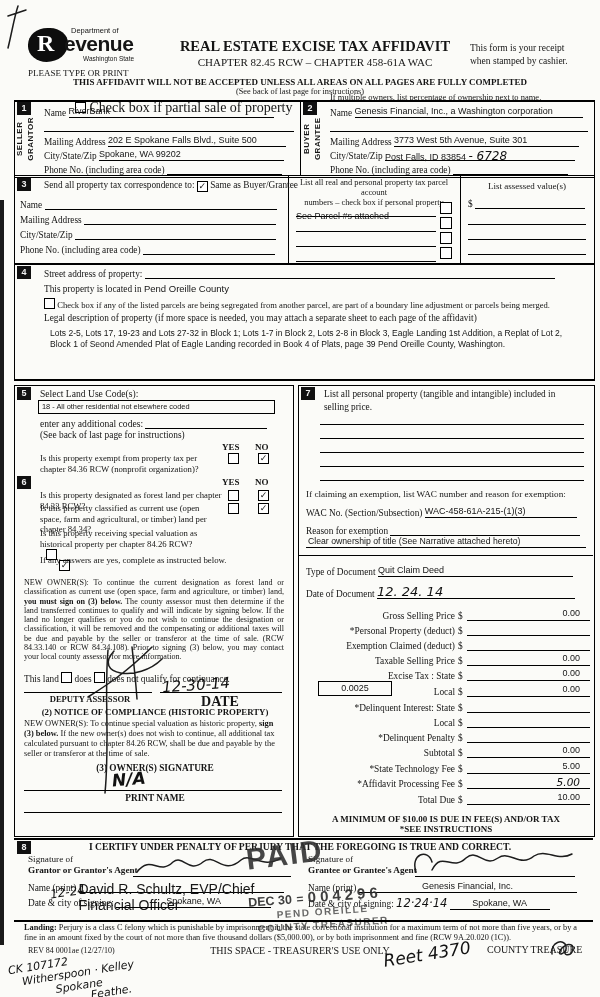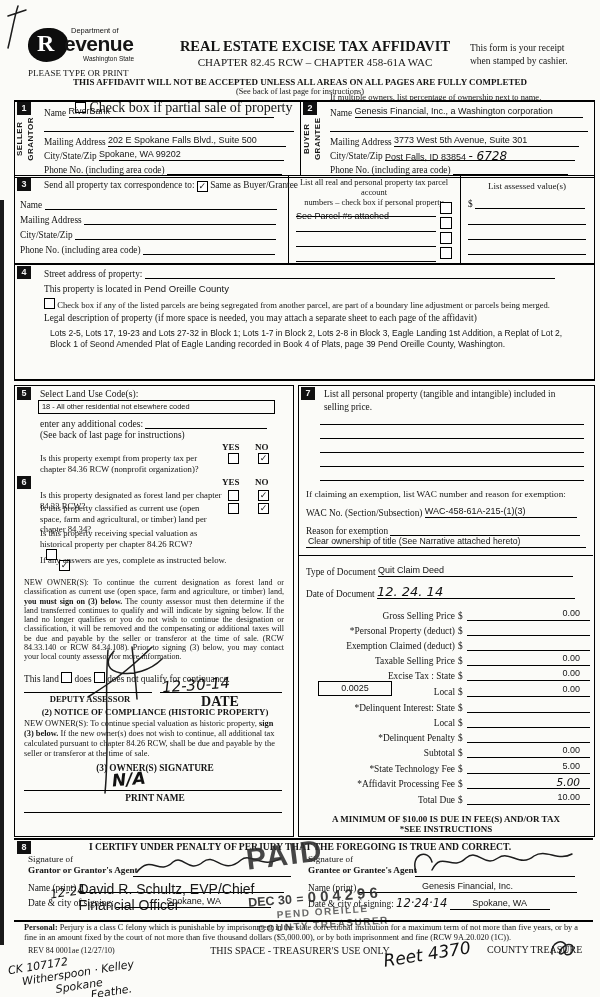--- a/index.html
+++ b/index.html
@@ -395,21 +395,21 @@
     <span style="font-size:12px;">=</span>
     <span style="font-size:15px;letter-spacing:4px;">004296</span>
   </div>
   <div class="abs stamp c" style="left:238px;top:906px;width:170px;font-size:10px;letter-spacing:1.5px;line-height:1.25;transform:rotate(-4deg);opacity:.72;">
     <span>PEND OREILLE</span><br>
     <span>COUNTY TREASURER</span>
   </div>
 
   <div class="hline2" style="left:14px;top:920px;width:579px;"></div>
   <div class="abs" style="left:24px;top:923px;width:556px;font-size:8.3px;line-height:1.25;">
-    <span class="b">Personal:</span><span> Perjury is a class C felony which is punishable by imprisonment in the state correctional institution for a maximum term of not more than five years, or by a fine in an amount fixed by the court of not more than five thousand dollars ($5,000.00), or by both imprisonment and fine (RCW 9A.20.020 (1C)).</span>
+    <span class="b">Landing:</span><span> Perjury is a class C felony which is punishable by imprisonment in the state correctional institution for a maximum term of not more than five years, or by a fine in an amount fixed by the court of not more than five thousand dollars ($5,000.00), or by both imprisonment and fine (RCW 9A.20.020 (1C)).</span>
   </div>
   <div class="abs" style="left:28px;top:946px;font-size:8px;">REV 84 0001ae (12/27/10)</div>
   <div class="abs c" style="left:180px;top:945px;width:240px;font-size:10px;">THIS SPACE - TREASURER'S USE ONLY</div>
   <div class="abs" style="left:487px;top:944px;font-size:10px;">COUNTY TREASURE</div>
 
   <div class="abs hand" style="left:10px;top:950px;width:180px;font-size:11px;transform:rotate(-9deg);line-height:1.2;">
     <div>CK 107172</div>
     <div style="margin-left:12px;">Witherspoon · Kelley</div>
     <div style="margin-left:44px;">Spokane</div>
     <div style="margin-left:78px;margin-top:-3px;">Feathe.</div>

